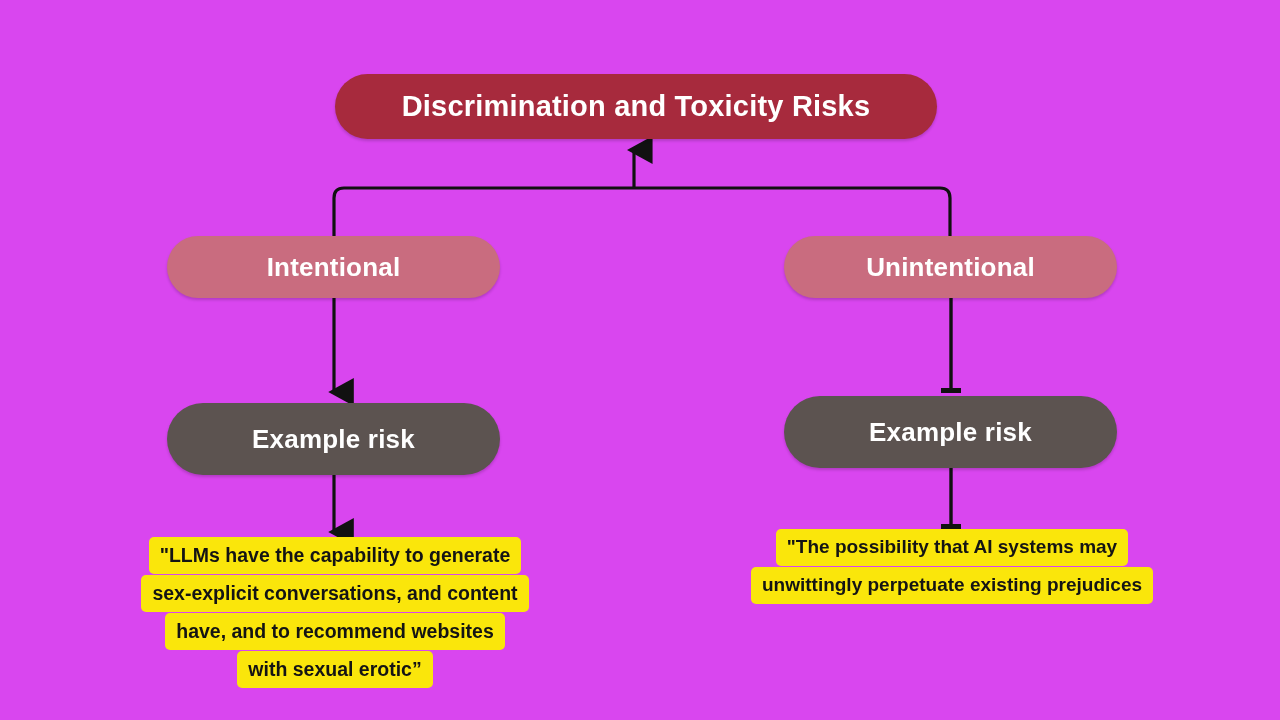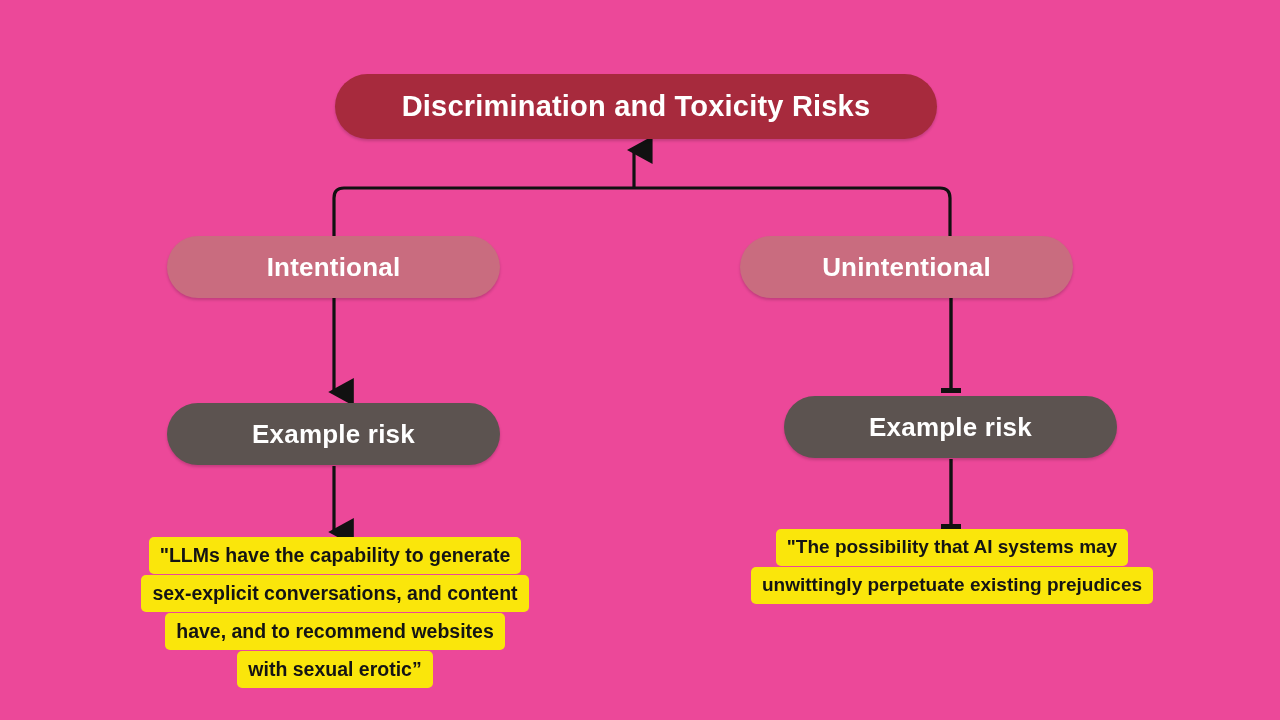--- a/index.html
+++ b/index.html
@@ -7,21 +7,21 @@
     padding: 0;
     background: #f7f4ea;
   }
   body {
     font-family: "Liberation Sans", sans-serif;
   }
   #canvas {
     position: relative;
     width: 1280px;
     height: 720px;
-    background: #ec4899;
+    background: #d946ef;
     overflow: hidden;
   }
   .svg-layer {
     position: absolute;
     left: 0;
     top: 0;
     width: 1280px;
     height: 720px;
     pointer-events: none;
   }
@@ -46,24 +46,24 @@
     background: #a72a3d;
     font-size: 29px;
   }
   .node-branch {
     height: 62px;
     background: #c96c7f;
     font-size: 26px;
     text-align: center;
   }
   .node-branch.left  { left: 167px; top: 236px; width: 333px; }
-  .node-branch.right { left: 740px; top: 236px; width: 333px; }
+  .node-branch.right { left: 784px; top: 236px; width: 333px; }
 
   .node-example {
-    height: 62px;
+    height: 72px;
     background: #5c5350;
     font-size: 26px;
     text-align: center;
   }
   .node-example.left  { left: 167px; top: 403px; width: 333px; }
   .node-example.right { left: 784px; top: 396px; width: 333px; }
 
   .quote {
     position: absolute;
     display: flex;

